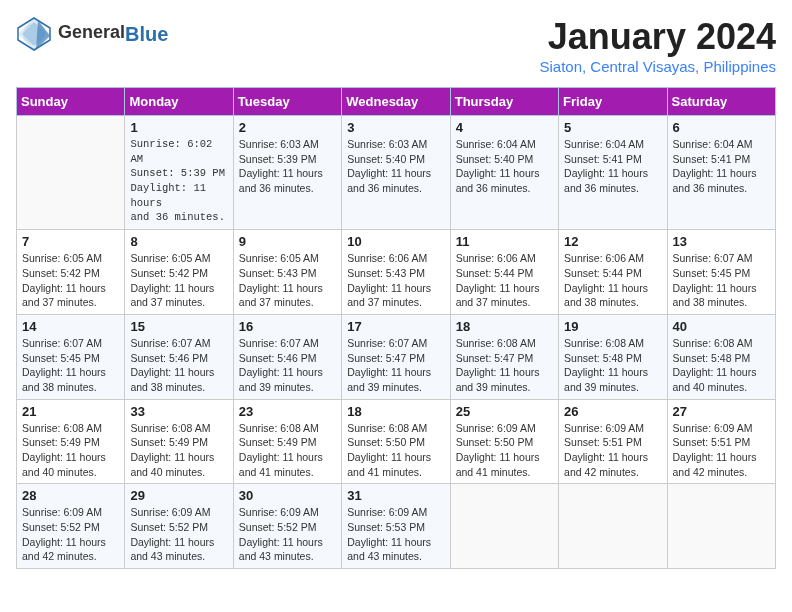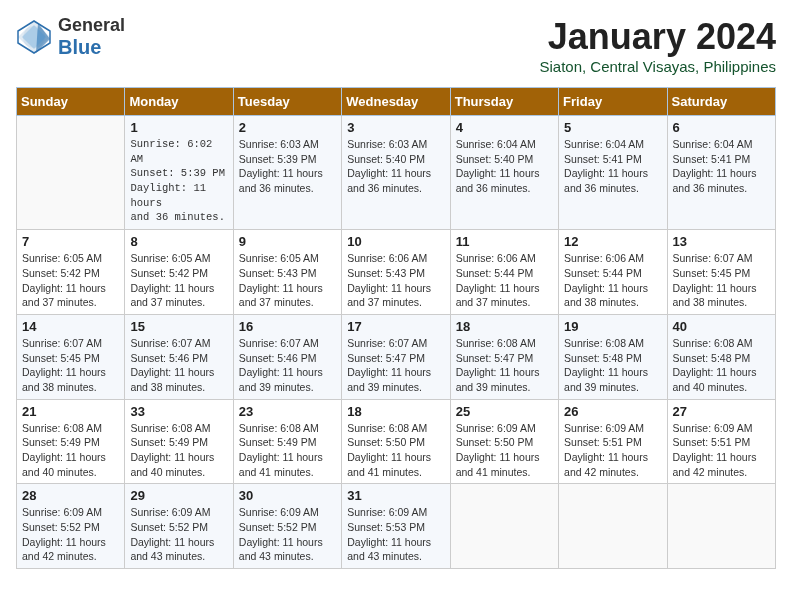--- a/index.html
+++ b/index.html
@@ -16,21 +16,21 @@
       align-items: flex-start;
       margin-bottom: 12px;
     }
     .logo {
       display: flex;
       align-items: center;
       gap: 6px;
     }
     .logo-text {
       display: flex;
-      flex-direction: column;
+      flex-direction: row;
       line-height: 1.1;
     }
     .logo-general {
       font-size: 18px;
       font-weight: bold;
       color: #333;
     }
     .logo-blue {
       font-size: 20px;
       font-weight: bold;
@@ -43,29 +43,29 @@
     .title-area {
       text-align: right;
     }
     .month-title {
       font-size: 36px;
       font-weight: bold;
       color: #222;
     }
     .location-title {
       font-size: 15px;
-      color: #14532d;
+      color: #3b82f6;
     }
     .calendar {
       width: 100%;
       border-collapse: collapse;
       font-size: 11px;
     }
     .calendar thead tr th {
-      background: #a16207;
+      background: #a21caf;
       color: #fff;
       padding: 6px 4px;
       text-align: left;
       font-size: 13px;
       font-weight: bold;
       border: 1px solid #aac4e0;
     }
     .calendar tbody tr td {
       border: 1px solid #ccc;
       vertical-align: top;

